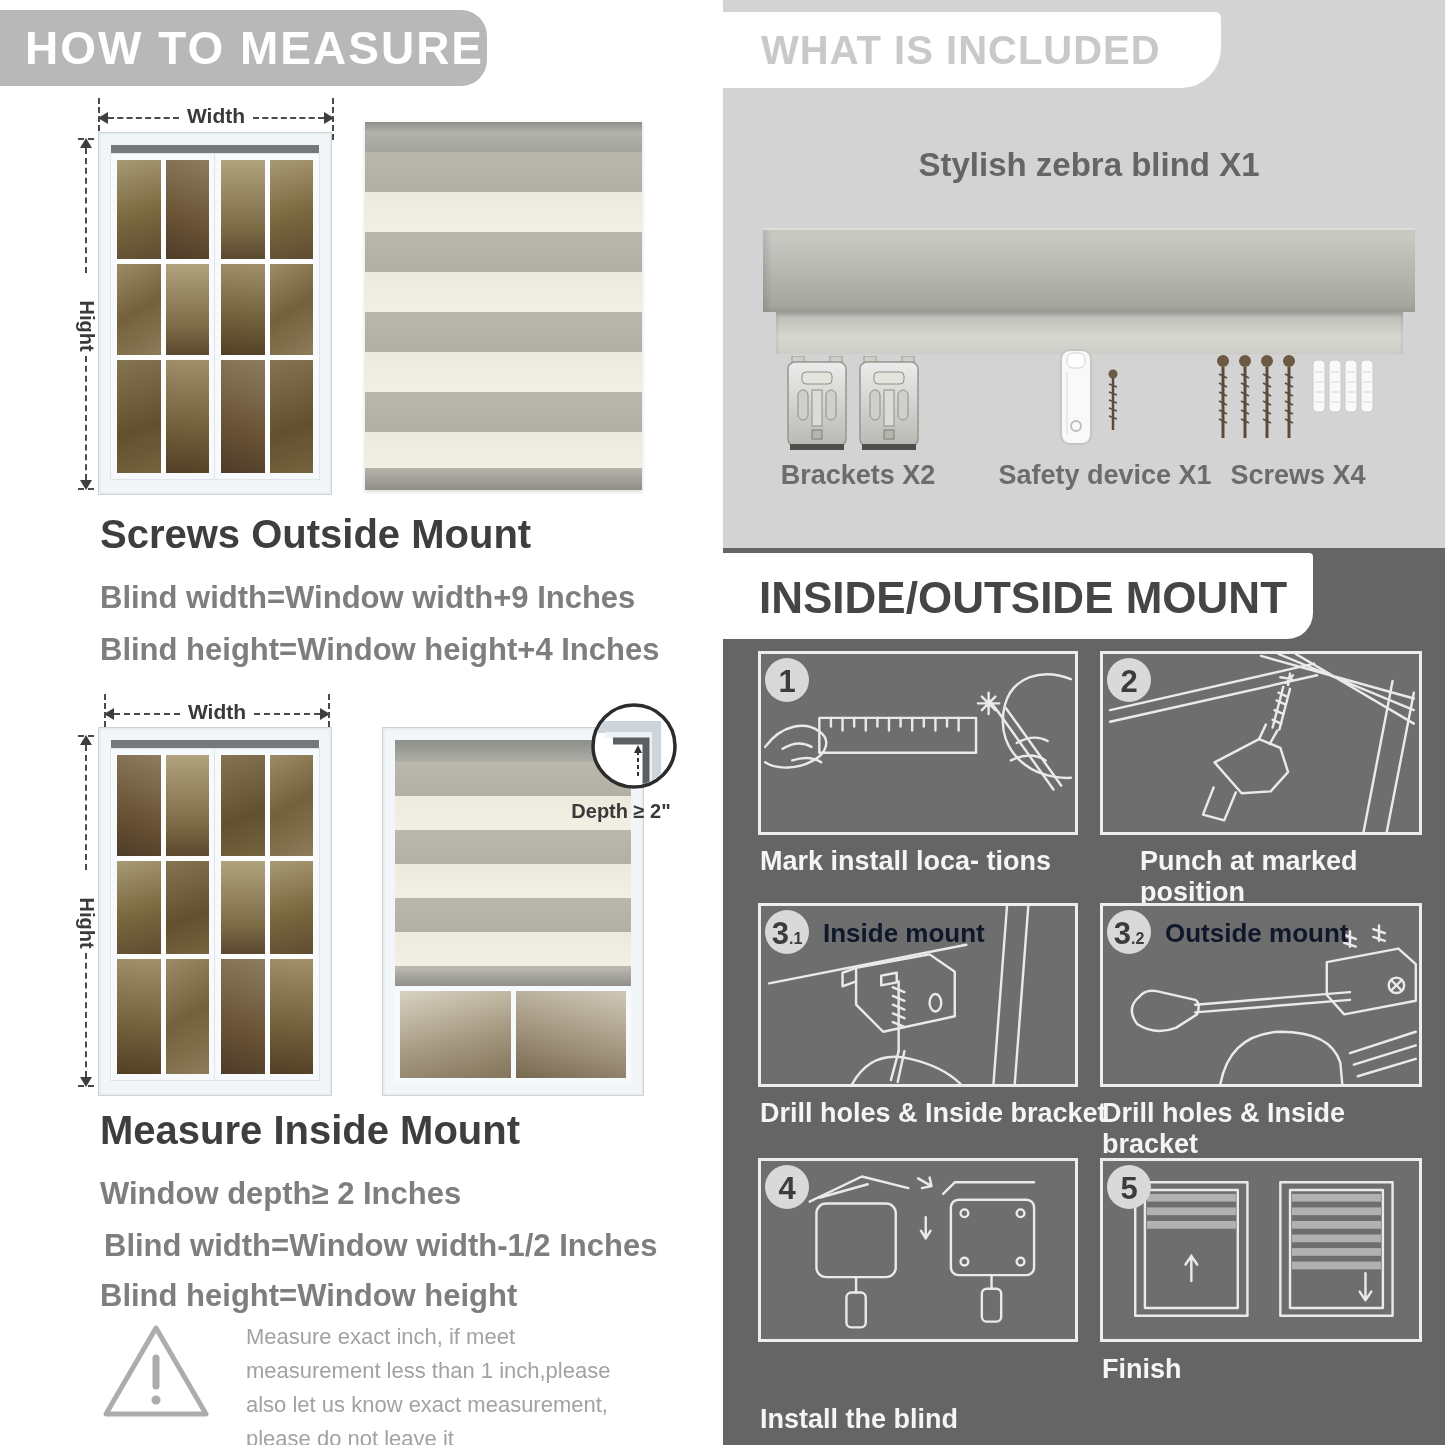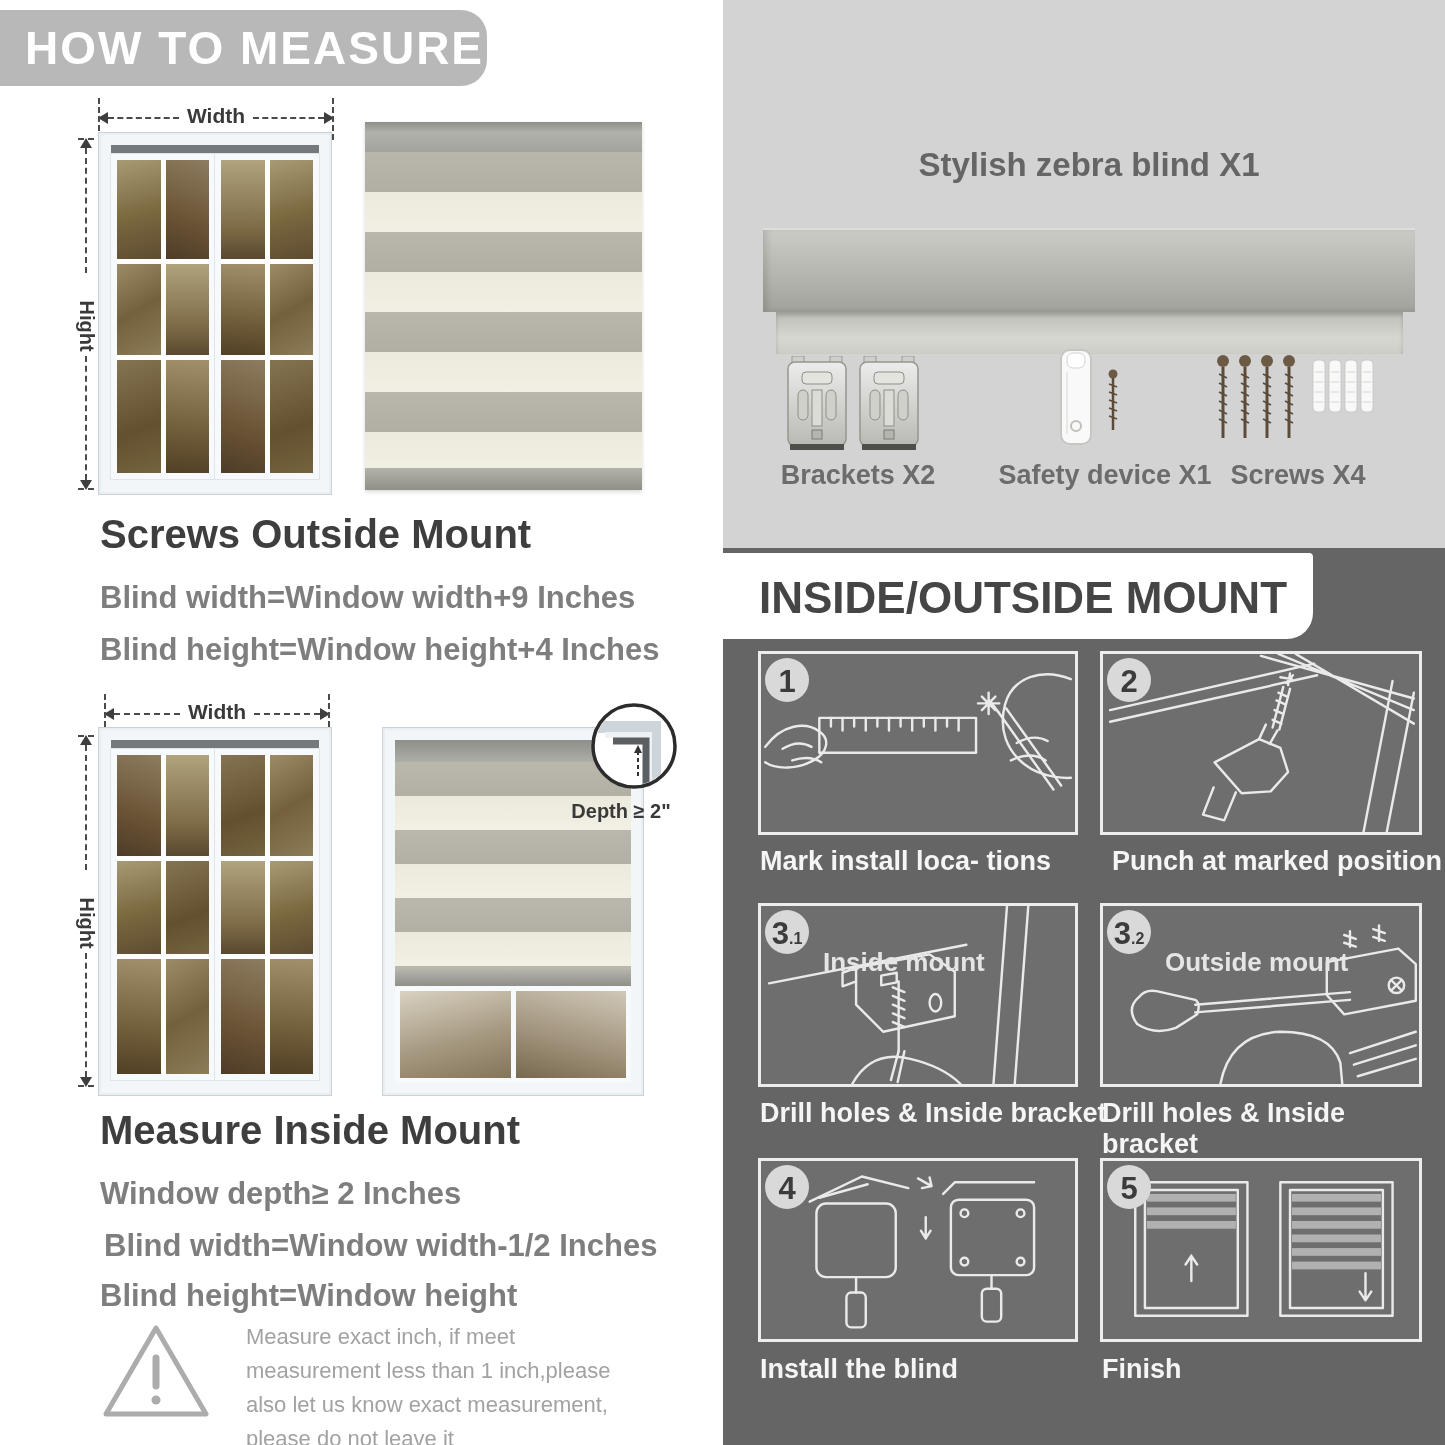--- a/index.html
+++ b/index.html
@@ -88,21 +88,21 @@
   .hdr-mount{left:723px;top:553px;width:590px;height:86px;background:#ffffff;
              border-radius:0 4px 26px 0;color:#454545;font-size:44px;font-weight:bold;
              line-height:90px;padding-left:36px;box-sizing:border-box;letter-spacing:0px;}
 
   .step-panel{width:320px;height:184px;background:#6e6e6e;border:3px solid #ededed;box-sizing:border-box;}
   .step-badge{position:absolute;left:4px;top:4px;width:44px;height:44px;border-radius:50%;
               background:#d9d9d9;display:flex;align-items:flex-end;justify-content:center;
               color:#3c3c3c;font-weight:bold;}
   .badge-main{font-size:31px;line-height:40px;}
   .badge-sub{font-size:16px;line-height:30px;}
-  .inner-label{position:absolute;left:62px;top:12px;font-size:26px;font-weight:bold;color:#e5e5e5;margin-top:29px;}
+  .inner-label{position:absolute;left:62px;top:12px;font-size:26px;font-weight:bold;color:#0f172a;}
   .step-caption{font-size:27px;font-weight:bold;color:#f5f5f5;}
   .art{position:absolute;inset:0;width:100%;height:100%;}
   .art path,.art rect,.art circle,.art ellipse{stroke:#eaeaea;stroke-width:2.5;fill:none;
       stroke-linecap:round;stroke-linejoin:round;}
   .art .fillbar{fill:#bdbdbd;stroke:none;opacity:.85;}
 </style>
 </head>
 <body>
 
 <div class="canvas">
@@ -238,20 +238,21 @@
   <div class="abs measure-line" style="left:100px;top:1278px;text-align:right;">Blind height=Window height</div>
 
   <svg class="abs" style="left:100px;top:1320px;" width="112" height="100" viewBox="0 0 112 100">
     <path d="M56,8 L106,94 H6 Z" fill="none" stroke="#acacac" stroke-width="5" stroke-linejoin="round"></path>
     <path d="M56,38 V66" stroke="#acacac" stroke-width="7" stroke-linecap="round"></path>
     <circle cx="56" cy="80" r="4.5" fill="#acacac"></circle>
   </svg>
   <div class="abs warn-text" style="left:246px;top:1320px;width:400px;">Measure exact inch, if meet measurement less than 1 inch,please also let us know exact measurement, please do not leave it</div>
 
   <div class="abs panel-light"></div>
+  <div class="abs hdr-included">WHAT IS INCLUDED</div>
   <div class="abs blind-title">Stylish zebra blind X1</div>
 
   <div class="abs rail-main"></div>
   <div class="abs rail-valance"></div>
 
   <svg class="abs" style="left:786px;top:356px;" width="62" height="98" viewBox="0 0 62 98">
     <defs>
         <linearGradient id="bg1" x1="0" y1="0" x2="0" y2="1">
       <stop offset="0" stop-color="#ececec"></stop>
           <stop offset="1" stop-color="#b9b9b4"></stop>
@@ -368,21 +369,21 @@
       <path d="M158,88 l7,-15 M169,93 l8,-14"></path>
       <path d="M172,76 L183,34 M179,78 L190,36"></path>
       <path d="M172,68 l9,4 M174,58 l9,4 M176,48 l9,4 M178,40 l9,4"></path>
       <path d="M186,30 l7,-8 M180,24 l12,2 M190,20 l-2,12"></path>
     </svg>
     <div class="step-badge">
         <span class="badge-main">2</span>
         <span class="badge-sub"></span>
       </div>
   </div>
-  <div class="abs step-caption" style="left:1112px;top:846px;">Punch at  marked position</div>
+  <div class="abs step-caption" style="left:1140px;top:846px;">Punch at  marked position</div>
 
   <div class="abs step-panel" style="left:758px;top:903px;">
     <svg class="art" viewBox="0 0 320 184">
       <path d="M6,80 L210,40"></path>
       <path d="M252,0 L238,184 M274,0 L260,184"></path>
       <path d="M96,64 L172,50 L198,68 L198,114 L124,130 L96,102 Z"></path>
       <path d="M96,64 l-14,5 v14 l14,-5"></path>
       <path d="M122,72 l16,-3 v10 l-16,3 z"></path>
       <ellipse cx="178" cy="100" rx="6" ry="9"></ellipse>
       <path d="M140,78 V150"></path>
@@ -434,21 +435,21 @@
         <circle cx="266" cy="104" r="4"></circle>
       <path d="M168,58 v22 M168,80 l-5,-8 M168,80 l5,-8"></path>
       <path d="M236,118 V132"></path>
         <rect x="226" y="132" width="20" height="34" rx="5"></rect>
     </svg>
     <div class="step-badge">
         <span class="badge-main">4</span>
         <span class="badge-sub"></span>
       </div>
   </div>
-  <div class="abs step-caption" style="left:760px;top:1354px;">Install the blind</div>
+  <div class="abs step-caption" style="left:760px;top:1404px;">Install the blind</div>
 
   <div class="abs step-panel" style="left:1100px;top:1158px;width:322px;">
     <svg class="art" viewBox="0 0 320 184">
       <rect x="30" y="22" width="116" height="138"></rect>
       <rect x="40" y="30" width="96" height="122"></rect>
       <rect class="fillbar" x="42" y="34" width="92" height="8"></rect>
       <rect class="fillbar" x="42" y="48" width="92" height="8"></rect>
       <rect class="fillbar" x="42" y="62" width="92" height="8"></rect>
       <path d="M88,124 V98 M88,98 l-6,9 M88,98 l6,9"></path>
       <rect x="180" y="22" width="116" height="138"></rect>

